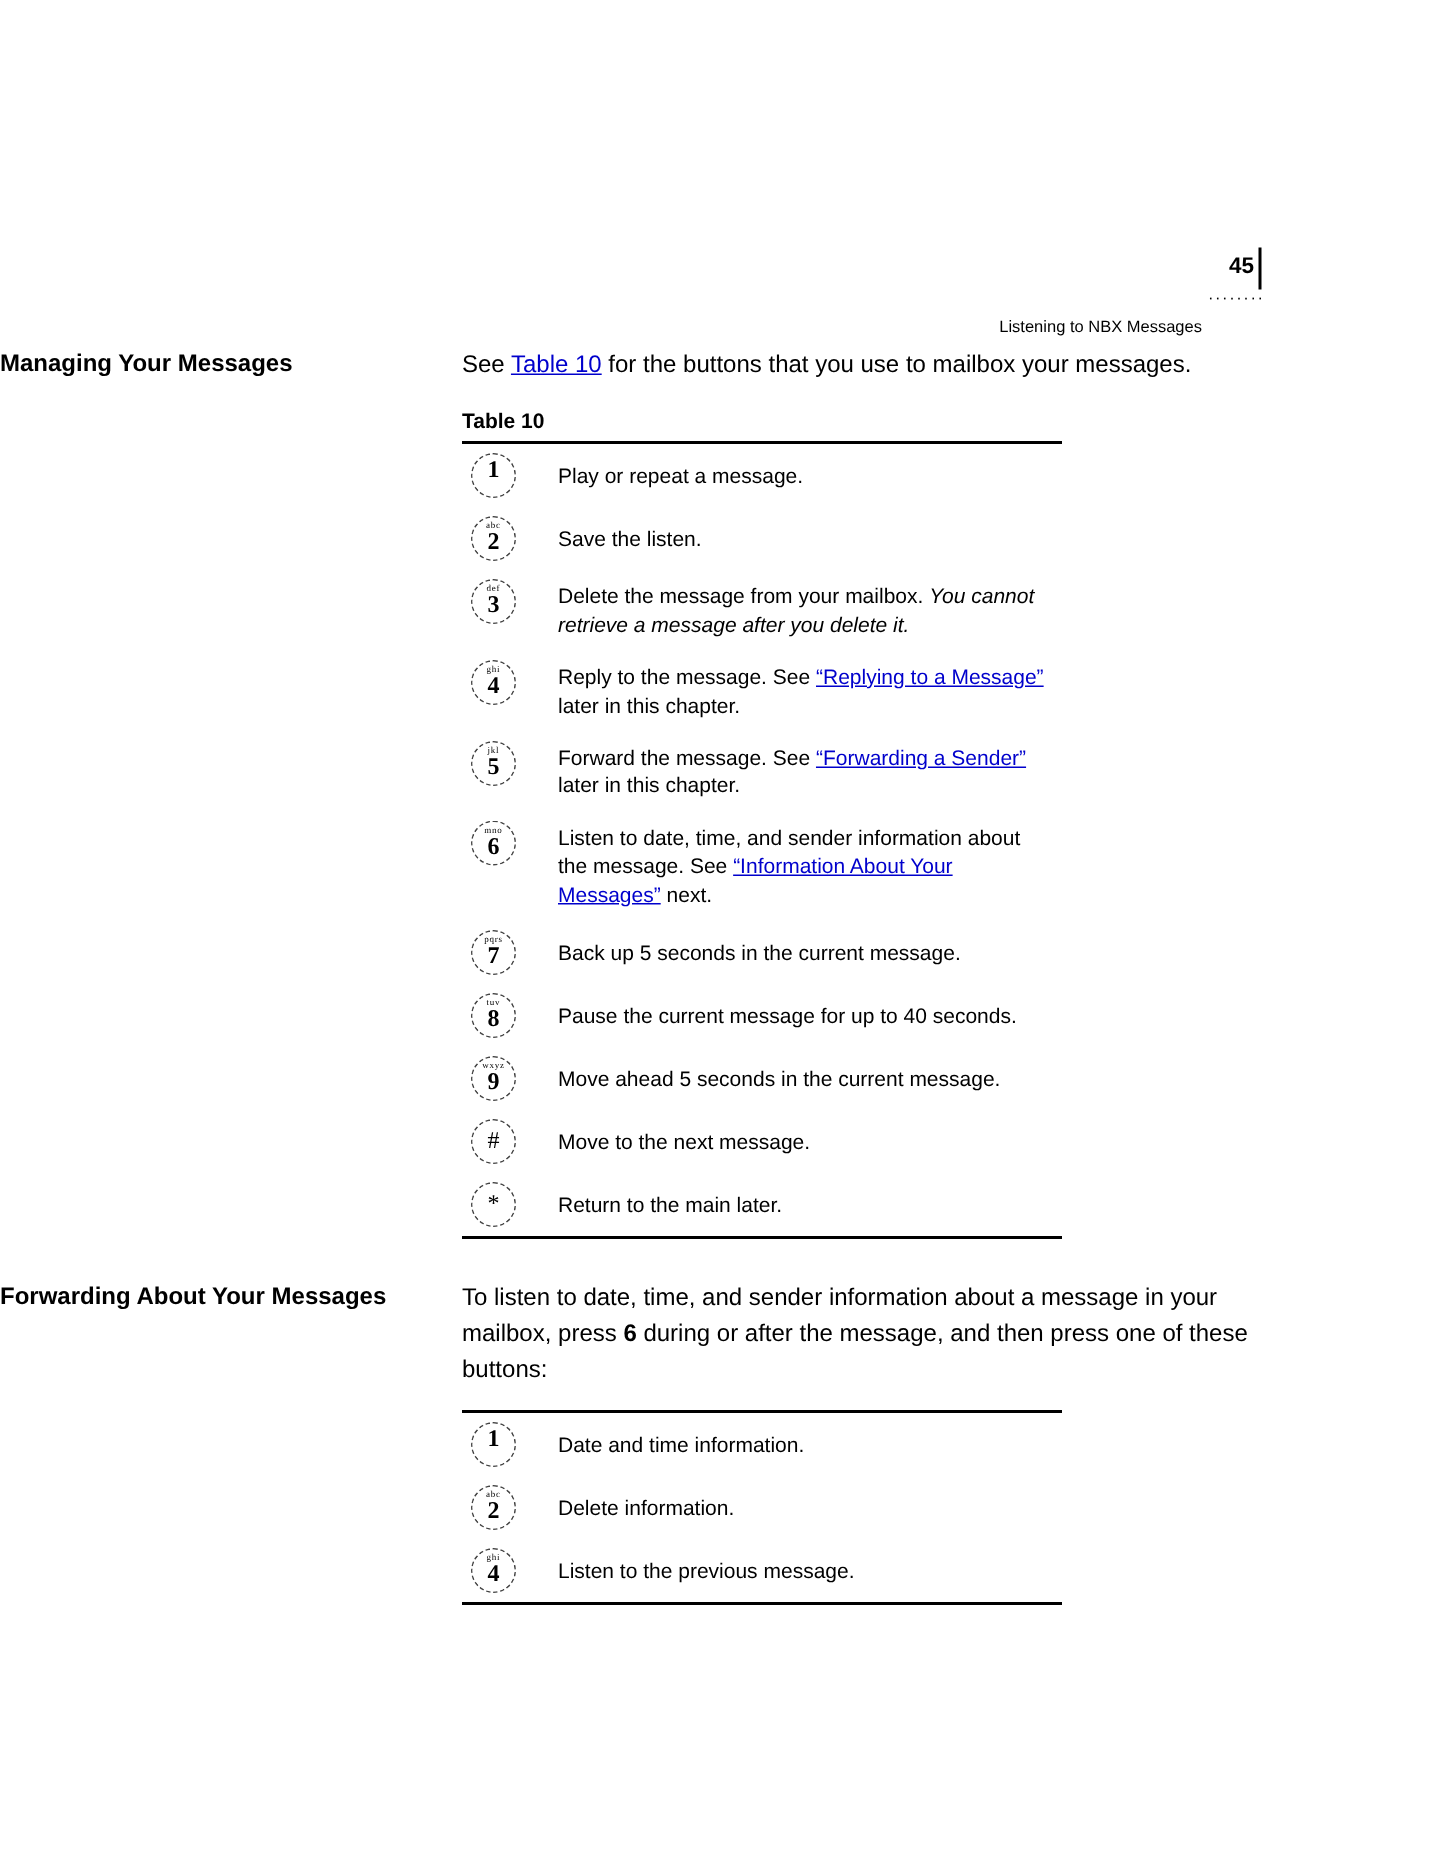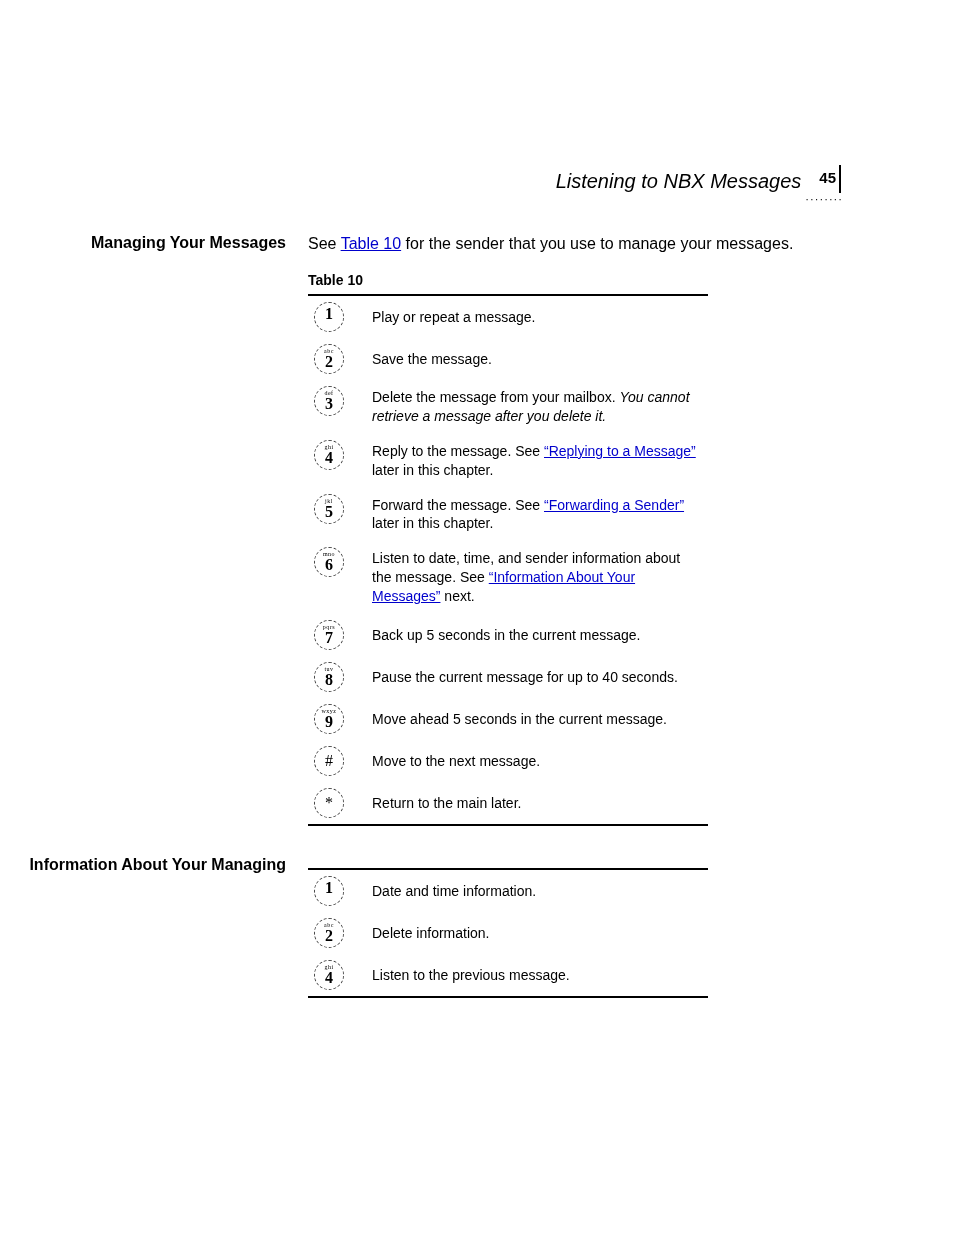--- a/index.html
+++ b/index.html
@@ -19,25 +19,25 @@
     padding: 168px 110px 0 0;
   }
   .header-row {
     position: absolute;
     top: 168px;
     right: 110px;
     display: flex;
     align-items: flex-start;
   }
   .running-header {
-    font-style: italic;
-    font-size: 20px;
+    font-size: 11px;
     color: #000;
     margin-right: 18px;
     padding-top: 2px;
+    margin-top: 42px;
   }
   .page-number {
     font-weight: 700;
     font-size: 15px;
     padding-top: 1px;
     margin-right: 8px;
   }
   .page-rule {
     position: absolute;
     top: 165px;
@@ -61,21 +61,20 @@
     display: block;
   }
   .section {
     display: flex;
     align-items: flex-start;
     margin-bottom: 28px;
   }
   .side-heading {
     width: 308px;
     padding-right: 22px;
-    text-align: right;
     font-weight: 700;
     font-size: 16px;
     line-height: 1.35;
   }
   .body-col {
     flex: 1;
   }
   .body-text {
     font-size: 16px;
     line-height: 1.5;
@@ -145,32 +144,32 @@
     <span class="page-number">45</span>
   </div>
   <div class="dots-icon">· · · · · · · ·</div>
 
   <div class="content">
 
     <div class="section">
       <div class="side-heading">Managing Your Messages</div>
       <div class="body-col">
         <div class="body-text">
-          <span>See </span><a class="link">Table 10</a><span> for the sender that you use to manage your messages.</span>
+          <span>See </span><a class="link">Table 10</a><span> for the buttons that you use to mailbox your messages.</span>
         </div>
         <div class="table-caption">Table 10</div>
         <table class="tbl">
           <tbody id="tbl1-body">
               <tr>
                 <td class="keycell"><span class="key noLetters"><span class="letters"> </span><span class="digit">1</span></span></td>
                 <td>Play or repeat a message.</td>
               </tr>
               <tr>
                 <td class="keycell"><span class="key"><span class="letters">abc</span><span class="digit">2</span></span></td>
-                <td>Save the message.</td>
+                <td>Save the listen.</td>
               </tr>
               <tr>
                 <td class="keycell"><span class="key"><span class="letters">def</span><span class="digit">3</span></span></td>
                 <td>Delete the message from your mailbox. <span class="italic">You cannot retrieve a message after you delete it.</span></td>
               </tr>
               <tr>
                 <td class="keycell"><span class="key"><span class="letters">ghi</span><span class="digit">4</span></span></td>
                 <td>Reply to the message. See <a class="link">“Replying to a Message”</a> later in this chapter.</td>
               </tr>
               <tr>
@@ -200,22 +199,25 @@
               <tr>
                 <td class="keycell"><span class="key symbolOnly"><span class="digit">*</span></span></td>
                 <td>Return to the main later.</td>
               </tr>
             </tbody>
         </table>
       </div>
     </div>
 
     <div class="section">
-      <div class="side-heading">Information About Your Managing</div>
+      <div class="side-heading">Forwarding About Your Messages</div>
       <div class="body-col">
+        <div class="body-text">
+          <span>To listen to date, time, and sender information about a message in your mailbox, press </span><b>6</b><span> during or after the message, and then press one of these buttons:</span>
+        </div>
         <table class="tbl tbl2">
           <tbody id="tbl2-body">
               <tr>
                 <td class="keycell"><span class="key noLetters"><span class="letters"> </span><span class="digit">1</span></span></td>
                 <td>Date and time information.</td>
               </tr>
               <tr>
                 <td class="keycell"><span class="key"><span class="letters">abc</span><span class="digit">2</span></span></td>
                 <td>Delete information.</td>
               </tr>

